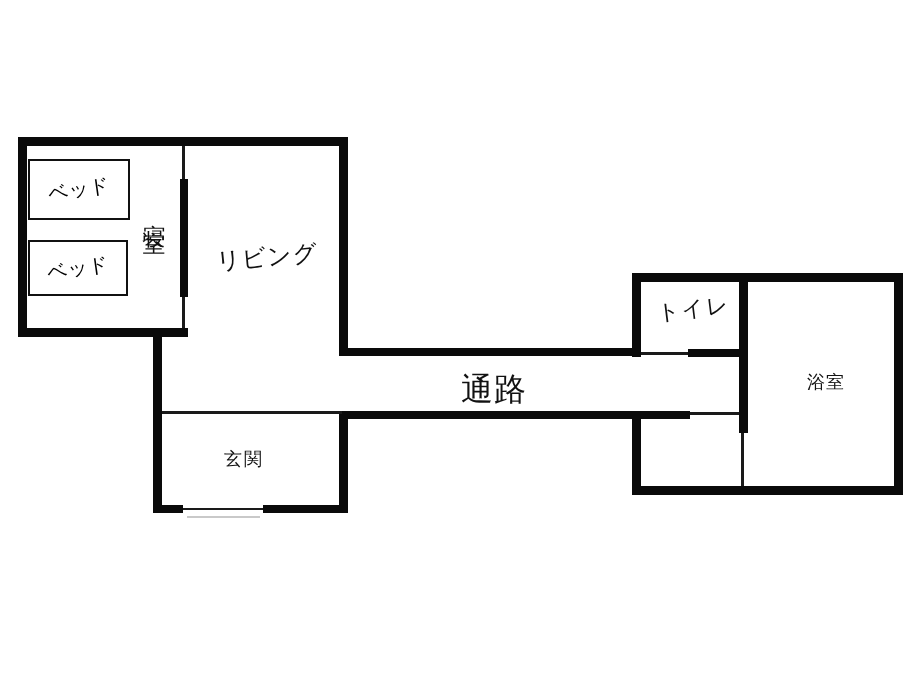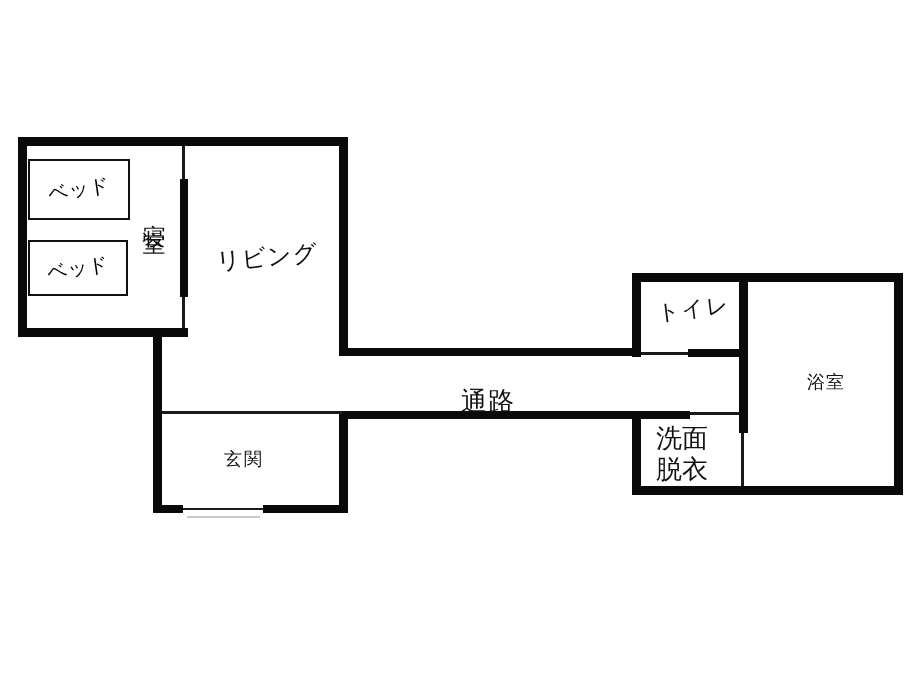--- a/index.html
+++ b/index.html
@@ -51,23 +51,22 @@
     writing-mode: vertical-rl;
     text-orientation: upright;
     letter-spacing: 6px;
   }
   .lbl-living {
     font-size: 24px;
     transform: rotate(-5deg);
     letter-spacing: 1px;
   }
   .lbl-corridor {
-    font-size: 26px;
+    font-size: 32px;
     letter-spacing: 1px;
-    margin-top: 16px;
   }
   .lbl-entrance {
     font-size: 18px;
     letter-spacing: 2px;
   }
   .lbl-toilet {
     font-size: 22px;
     transform: rotate(-7deg);
     letter-spacing: 2px;
   }
@@ -128,16 +127,14 @@
   <div class="lbl lbl-living" style="left:216px; top:243px;">リビング</div>
 
   <div class="lbl lbl-corridor" style="left:461px; top:371px;">通路</div>
 
   <div class="lbl lbl-entrance" style="left:224px; top:449px;">玄関</div>
 
   <div class="lbl lbl-toilet" style="left:657px; top:296px;">トイレ</div>
 
   <div class="lbl lbl-bath" style="left:807px; top:372px;">浴室</div>
 
-  <div class="lbl lbl-washroom" style="left:656px; top:423px;">洗面
-脱衣</div>
 
 </div>
 
 </body></html>

